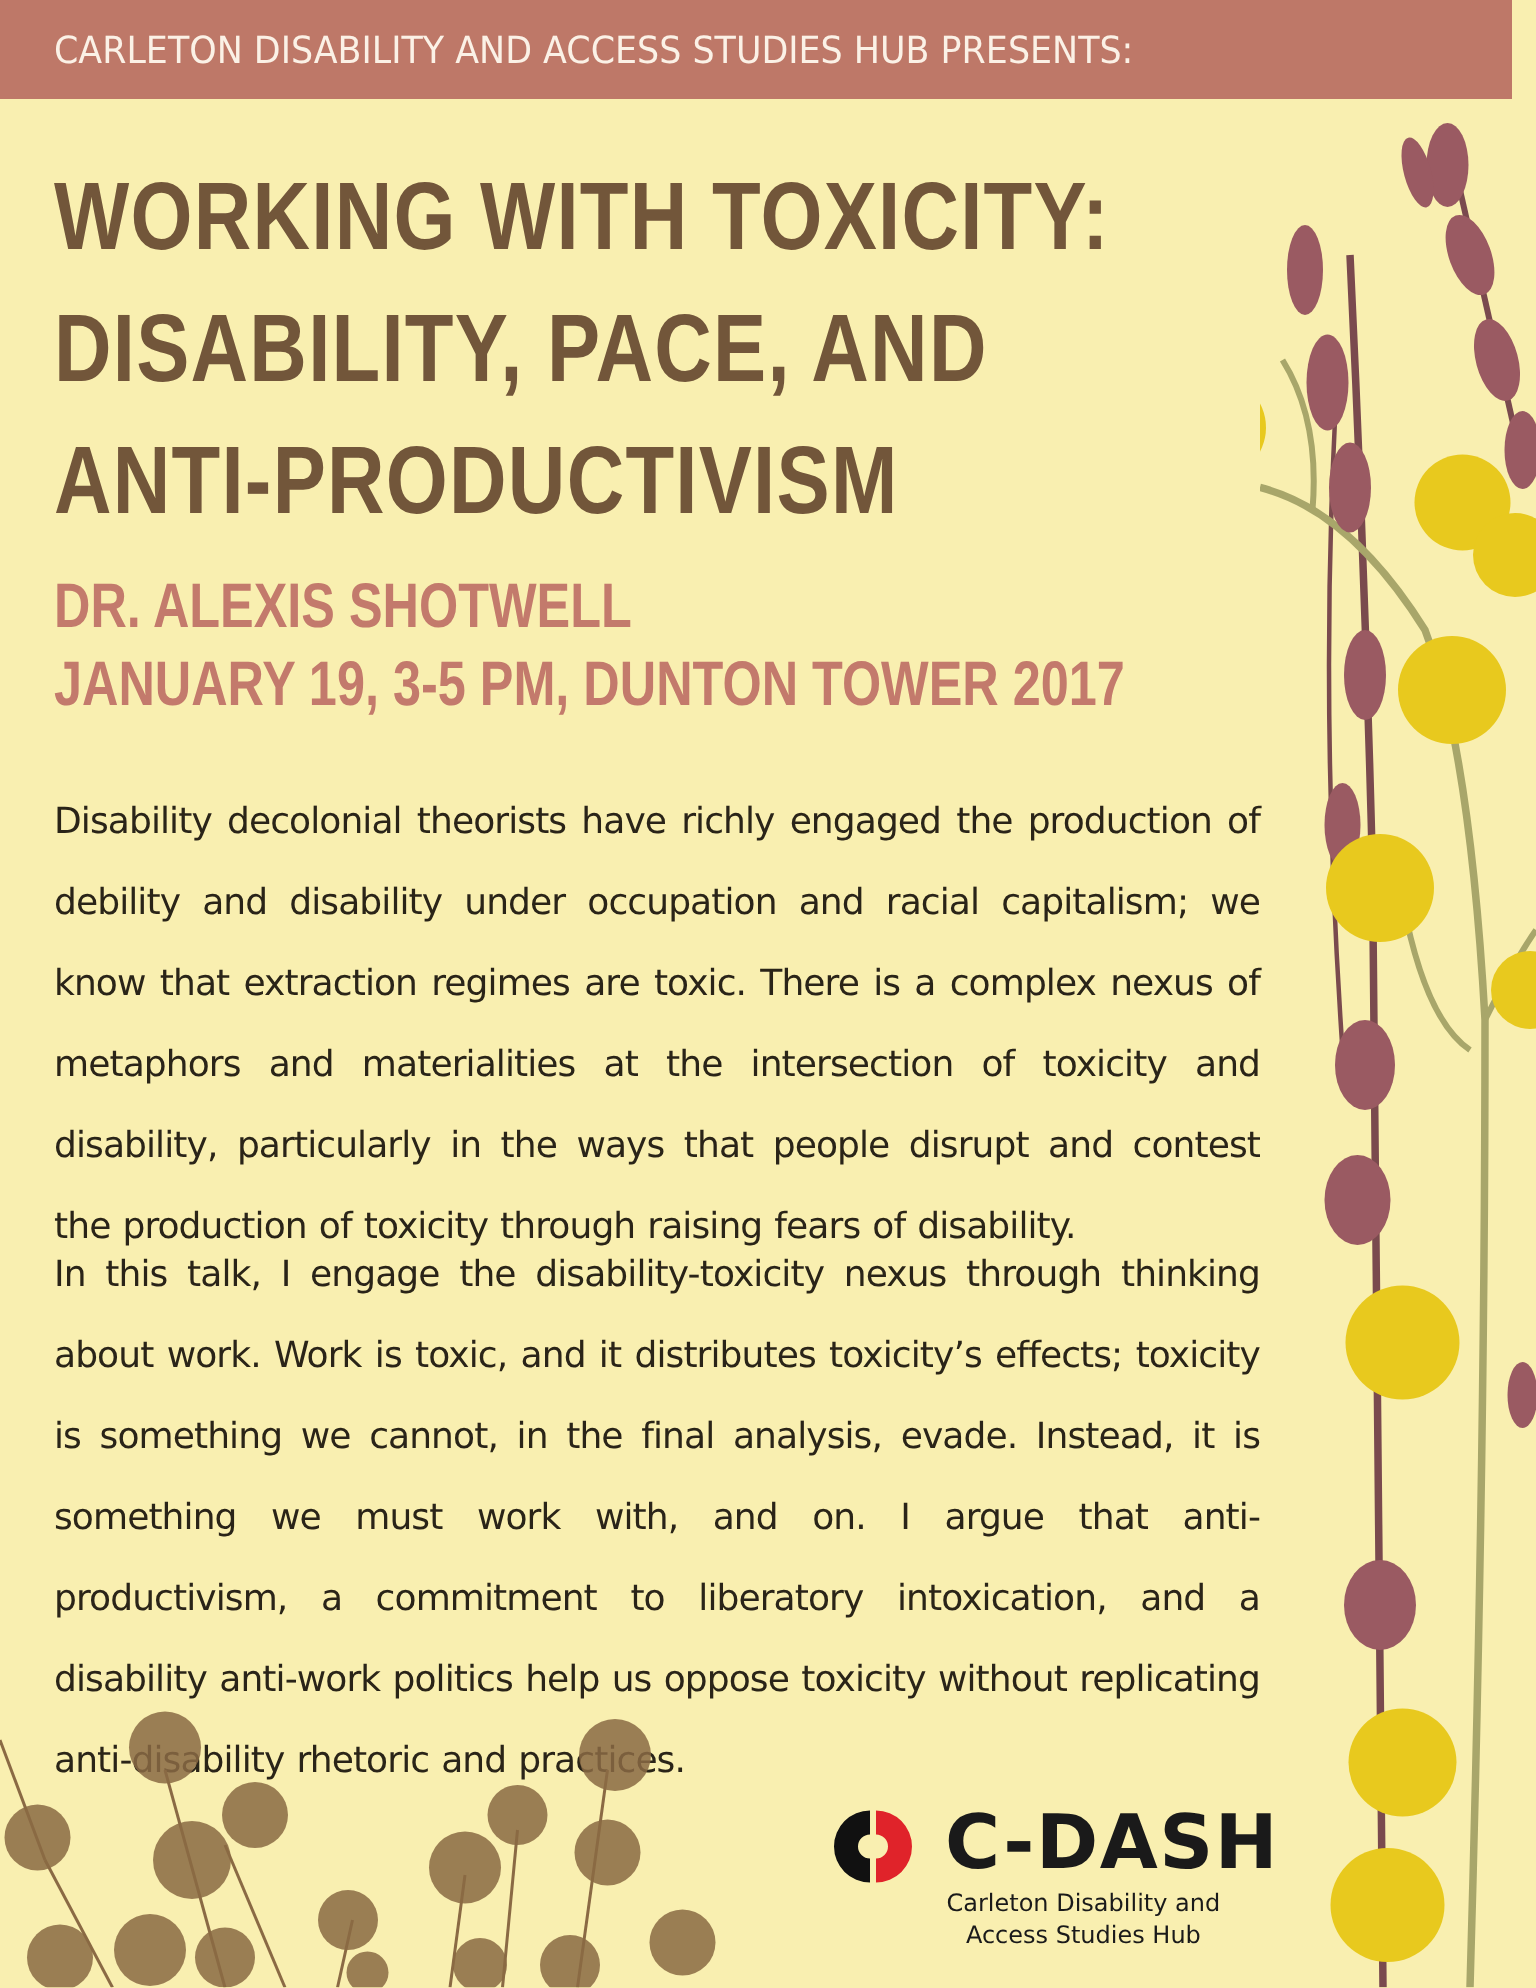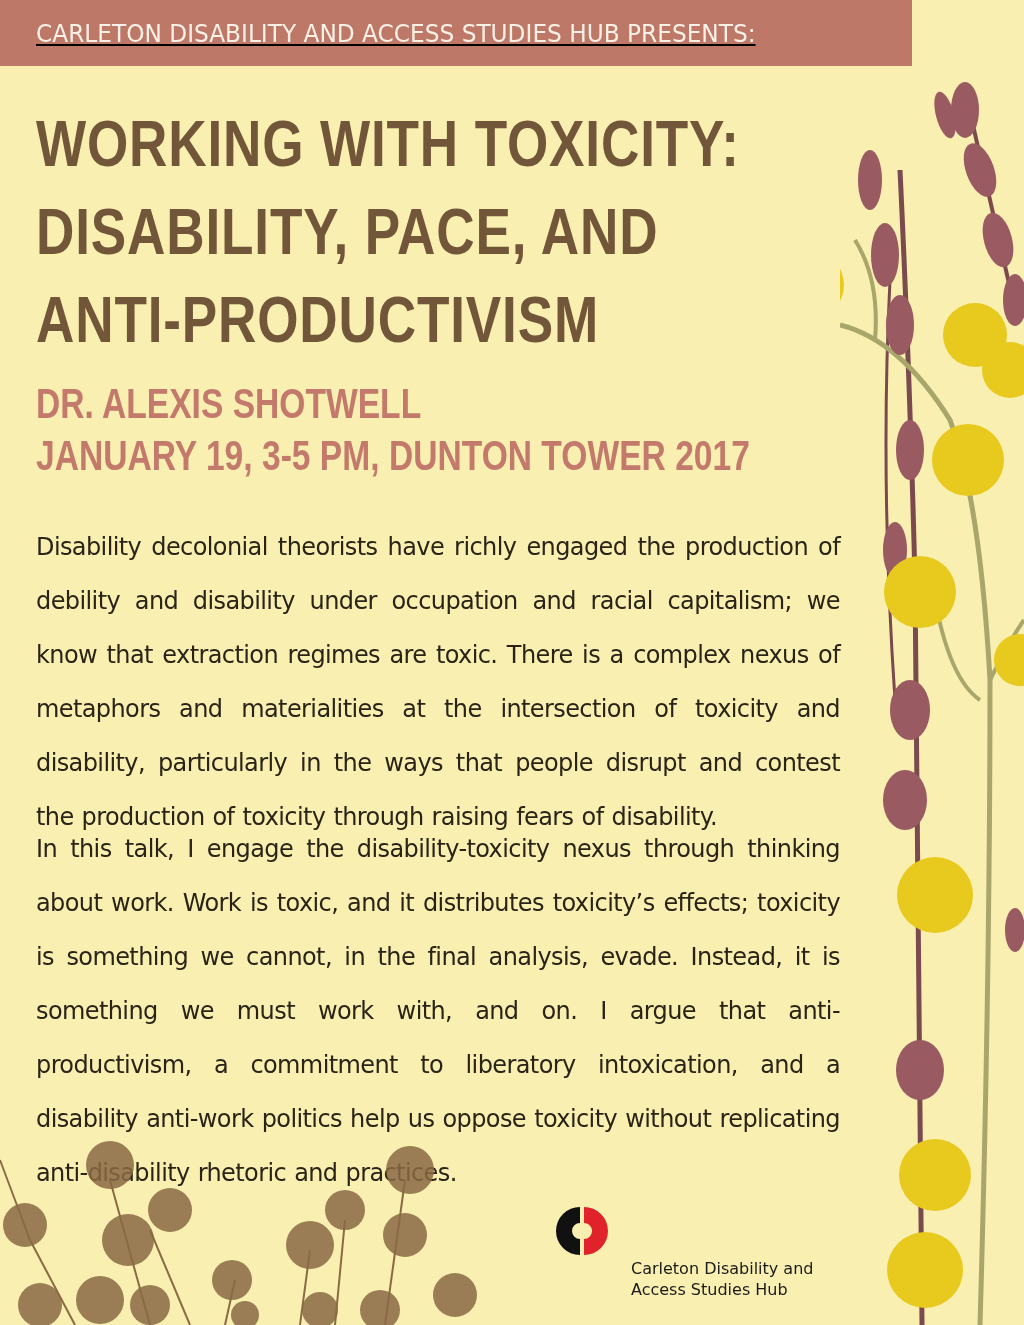--- a/index.html
+++ b/index.html
@@ -3,23 +3,23 @@
   <meta charset="utf-8">
   <style>
     html, body { margin: 0; padding: 0; }
     body {
       width: 1024px; height: 1325px; overflow: hidden;
       background: #f9efb0;
       position: relative;
       font-family: "DejaVu Sans", sans-serif;
     }
     .topbar {
-      position: absolute; left: 0; top: 0; width: 912px; height: 66px;
+      position: absolute; left: 0; top: 0; width: 1008px; height: 66px;
       background: #be7868;
-      display: flex; align-items: center; text-decoration: underline;
+      display: flex; align-items: center;
     }
     .topbar-text {
       margin-left: 36px; color: #fbf1e6;
       font-family: "DejaVu Sans", sans-serif;
       font-size: 25px; letter-spacing: 0px;
       transform: scaleX(0.93); transform-origin: left center;
       font-weight: normal;
     }
     .title {
       position: absolute; left: 36px; top: 100px; width: 840px;
@@ -58,21 +58,21 @@
     }
     .logo-name {
       position: absolute; left: 90px; top: -2px;
       font-family: "DejaVu Sans", sans-serif; font-weight: bold;
       font-size: 50px; color: #1a1a1a; letter-spacing: 1px;
       line-height: 60px;
     }
     .logo-sub {
       position: absolute; left: 91px; top: 58px;
       font-family: "DejaVu Sans", sans-serif;
-      font-size: 16px; line-height: 21px; color: #1a1a1a;
+      font-size: 16px; line-height: 21px; color: #1a1a1a; text-align: center;
     }
     .deco { position: absolute; pointer-events: none; }
   </style>
 </head>
 <body>
 
 <div class="topbar">
   <span class="topbar-text">CARLETON DISABILITY AND ACCESS STUDIES HUB PRESENTS:</span>
 </div>
 
@@ -160,17 +160,18 @@
     <circle cx="380" cy="190" r="20"></circle>
     <circle cx="455" cy="175" r="22"></circle>
   </g>
 </svg>
 
 <div class="logo">
   <svg class="logo-mark" viewBox="0 0 85 52" width="85" height="52">
     <path d="M40 2 A24 24 0 1 0 40 50 L40 34 A8 8 0 1 1 40 18 Z" fill="#111111"></path>
     <path d="M44 2 A24 24 0 1 1 44 50 L44 34 A8 8 0 1 0 44 18 Z" fill="#e0232a"></path>
   </svg>
+  <div class="logo-name">C-DASH</div>
   <div class="logo-sub">
     <div>Carleton Disability and</div>
     <div>Access Studies Hub</div>
   </div>
 </div>
 
 </body></html>

